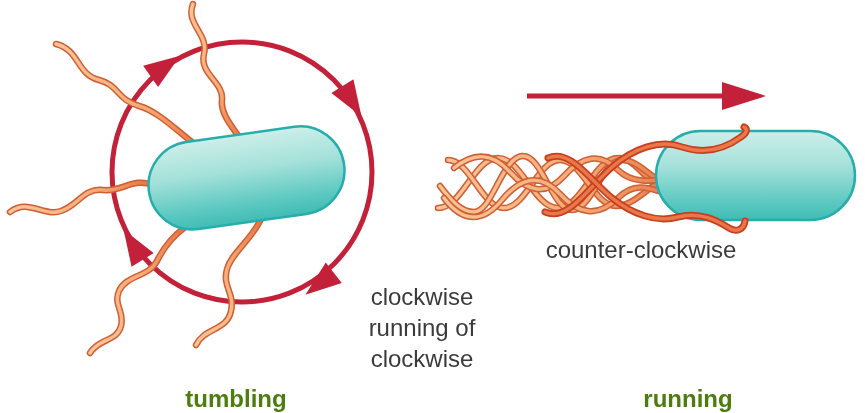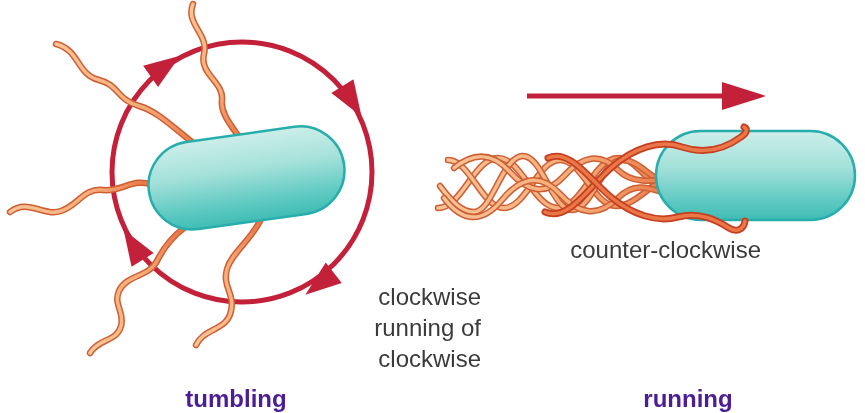--- a/index.html
+++ b/index.html
@@ -35,23 +35,23 @@
   .st-l{stop-color:var(--flagella-light);}
   .st-m{stop-color:var(--flagella-mid);}
   .st-d{stop-color:var(--flagella-dark);}
   .st-c0{stop-color:var(--cell-top);}
   .st-c1{stop-color:var(--cell-mid);}
   .st-c2{stop-color:var(--cell-low);}
   .st-c3{stop-color:var(--cell-bottom);}
 
   
   .annotation{position:absolute;color:var(--text);font-size:24px;line-height:31px;}
-  .annotation-left{left:331px;top:281px;width:150px;text-align:right;}
-  .annotation-right{left:521px;top:234px;width:240px;text-align:right;}
-  .caption{position:absolute;top:385px;width:200px;text-align:center;color:#4c1d95;font-size:24px;font-weight:bold;}
+  .annotation-left{left:347px;top:281px;width:150px;text-align:center;}
+  .annotation-right{left:521px;top:234px;width:240px;text-align:center;}
+  .caption{position:absolute;top:385px;width:200px;text-align:center;color:#4d7c0f;font-size:24px;font-weight:bold;}
   .caption-tumbling{left:136px;}
   .caption-running{left:588px;}
 </style>
 </head>
 <body>
 
 <div class="figure">
 
   <svg width="865" height="413" viewBox="0 0 865 413">
     <defs>

